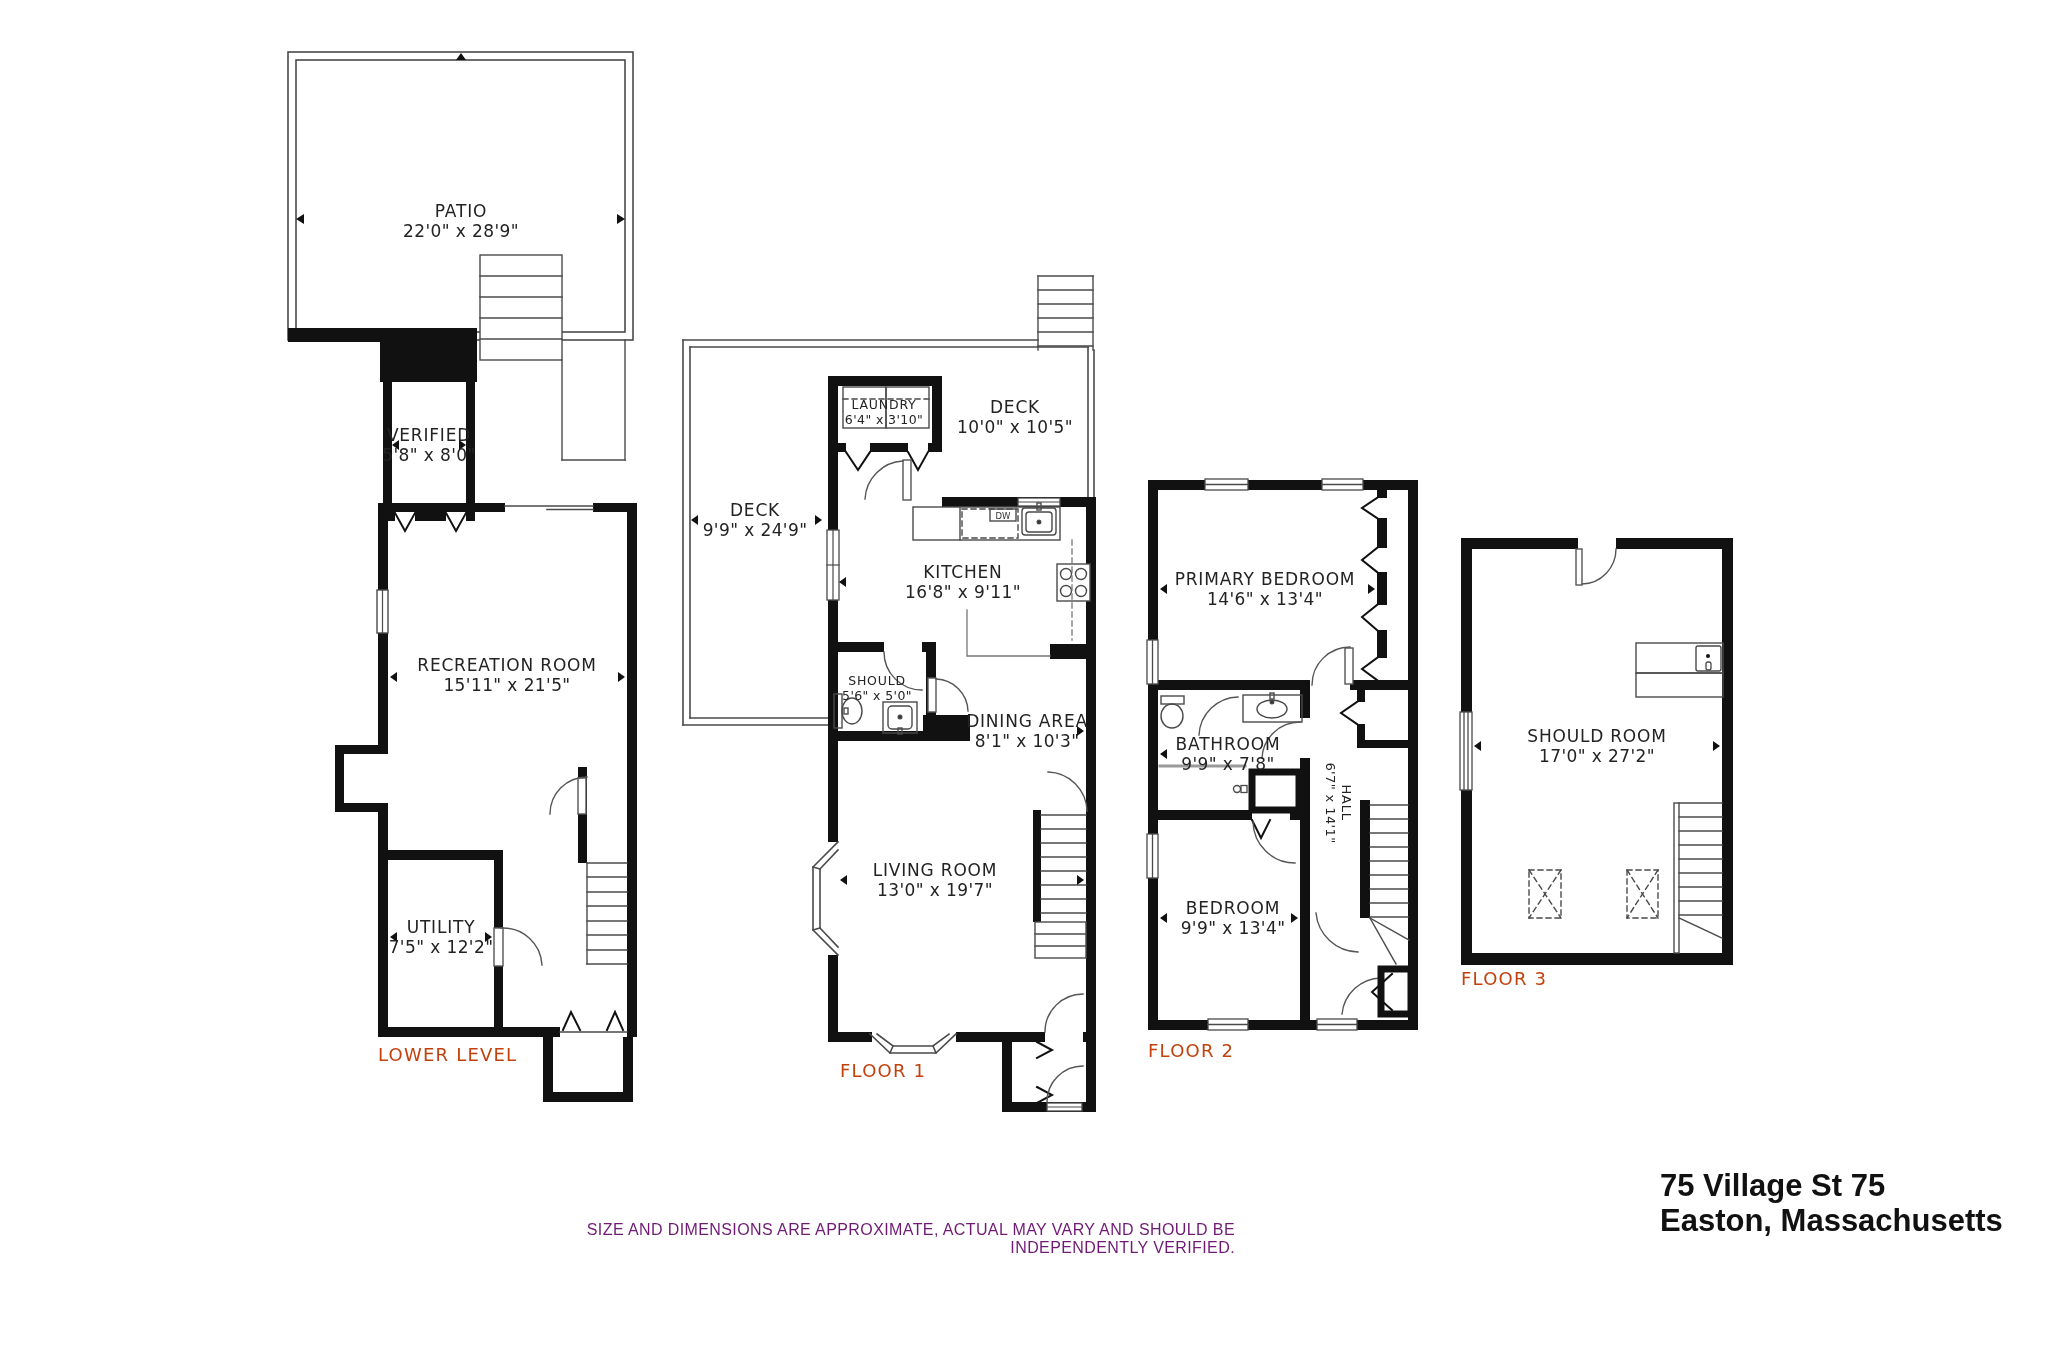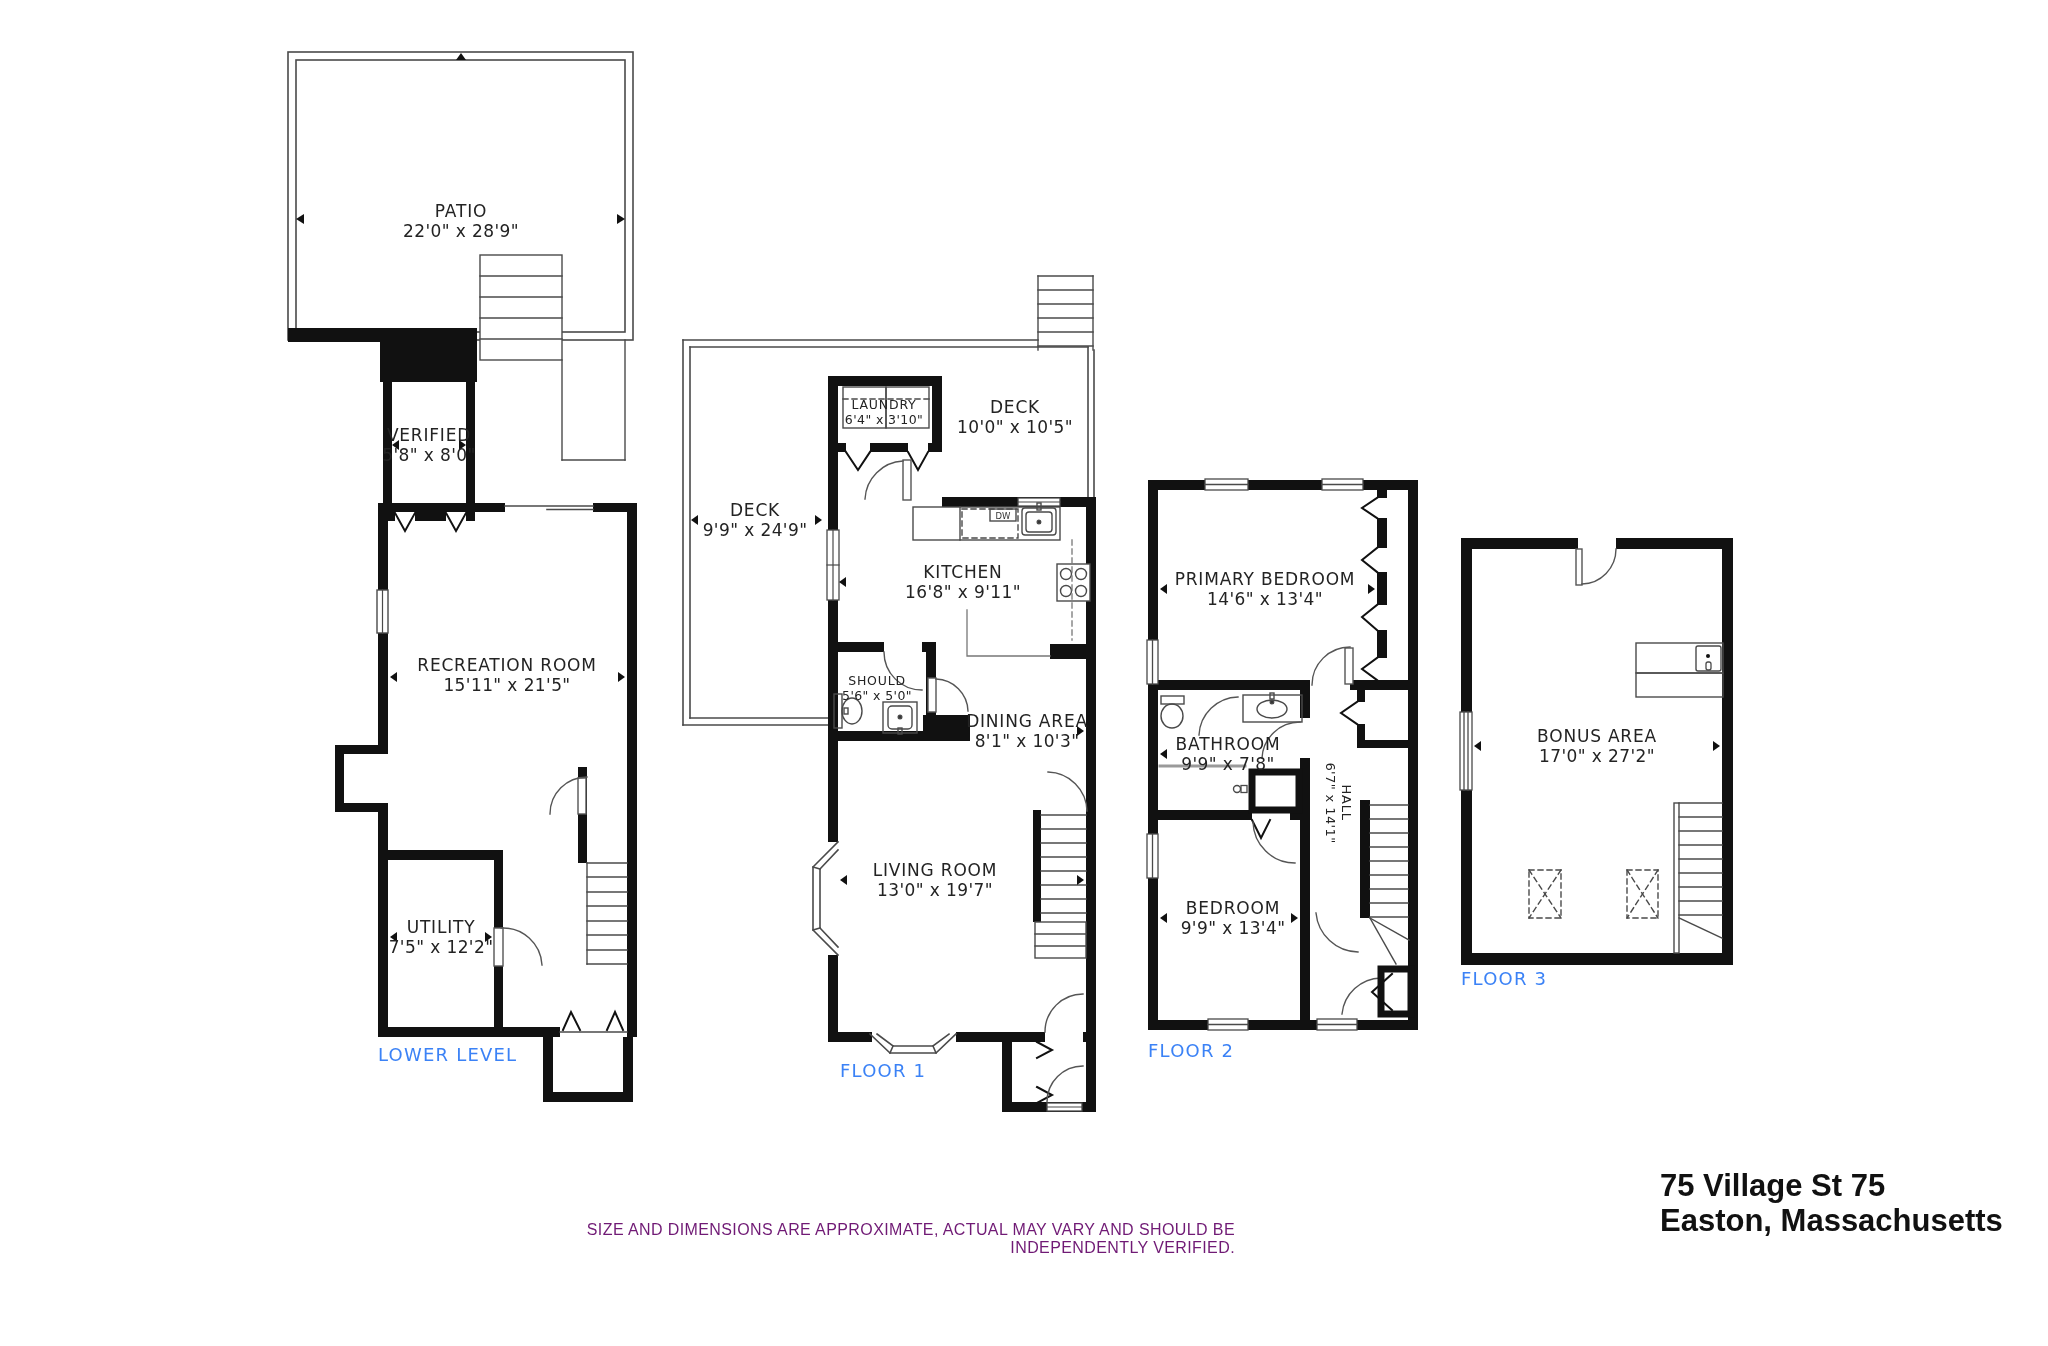--- a/index.html
+++ b/index.html
@@ -4,21 +4,21 @@
 <style>
   html,body{margin:0;padding:0;background:#ffffff;}
   .page{position:relative;width:2048px;height:1346px;background:#ffffff;overflow:hidden;
         font-family:"DejaVu Sans",sans-serif;}
   .plansvg{position:absolute;left:0;top:0;}
   .room-label{position:absolute;transform:translate(-50%,-50%);text-align:center;
         color:#232323;font-size:17px;line-height:1.18;letter-spacing:.8px;white-space:nowrap;}
   .room-label .nm{display:block;}
   .room-label .dm{display:block;letter-spacing:.4px;}
   .room-label.small{font-size:12.5px;}
-  .floor-label{position:absolute;color:#3b82f6;font-size:18px;letter-spacing:1.2px;white-space:nowrap;}
+  .floor-label{position:absolute;color:#c2410c;font-size:18px;letter-spacing:1.2px;white-space:nowrap;}
   .vlabel{position:absolute;transform:translate(-50%,-50%);writing-mode:vertical-rl;text-orientation:mixed;
         color:#232323;font-size:13px;letter-spacing:.8px;text-align:center;line-height:1.25;white-space:nowrap;}
   .vlabel .dm{letter-spacing:.4px;}
   .address{position:absolute;left:1660px;top:1168px;width:380px;text-align:left;color:#111;
         font-family:"Liberation Sans",sans-serif;font-size:31px;font-weight:600;line-height:35px;}
   .disclaimer{position:absolute;left:475px;top:1221px;width:760px;text-align:right;
         color:#701a75;font-size:16px;letter-spacing:.4px;font-family:"Liberation Sans",sans-serif;}
 </style>
 </head>
 <body>
@@ -533,21 +533,21 @@
   <div class="nm">HALL</div>
   <div class="dm">6'7" x 14'1"</div>
 </div>
 <div class="room-label" style="left:1233px;top:918px;">
   <span class="nm">BEDROOM</span>
   <span class="dm">9'9" x 13'4"</span>
 </div>
 <div class="floor-label" style="left:1148px;top:1040px;">FLOOR 2</div>
 
 <div class="room-label" style="left:1597px;top:746px;">
-  <span class="nm">BONUS AREA</span>
+  <span class="nm">SHOULD ROOM</span>
   <span class="dm">17'0" x 27'2"</span>
 </div>
 <div class="floor-label" style="left:1461px;top:968px;">FLOOR 3</div>
 
 <div class="address">
   <div>75 Village St 75</div>
   <div>Easton, Massachusetts</div>
 </div>
 
 <div class="disclaimer">SIZE AND DIMENSIONS ARE APPROXIMATE, ACTUAL MAY VARY AND SHOULD BE INDEPENDENTLY VERIFIED.</div>

